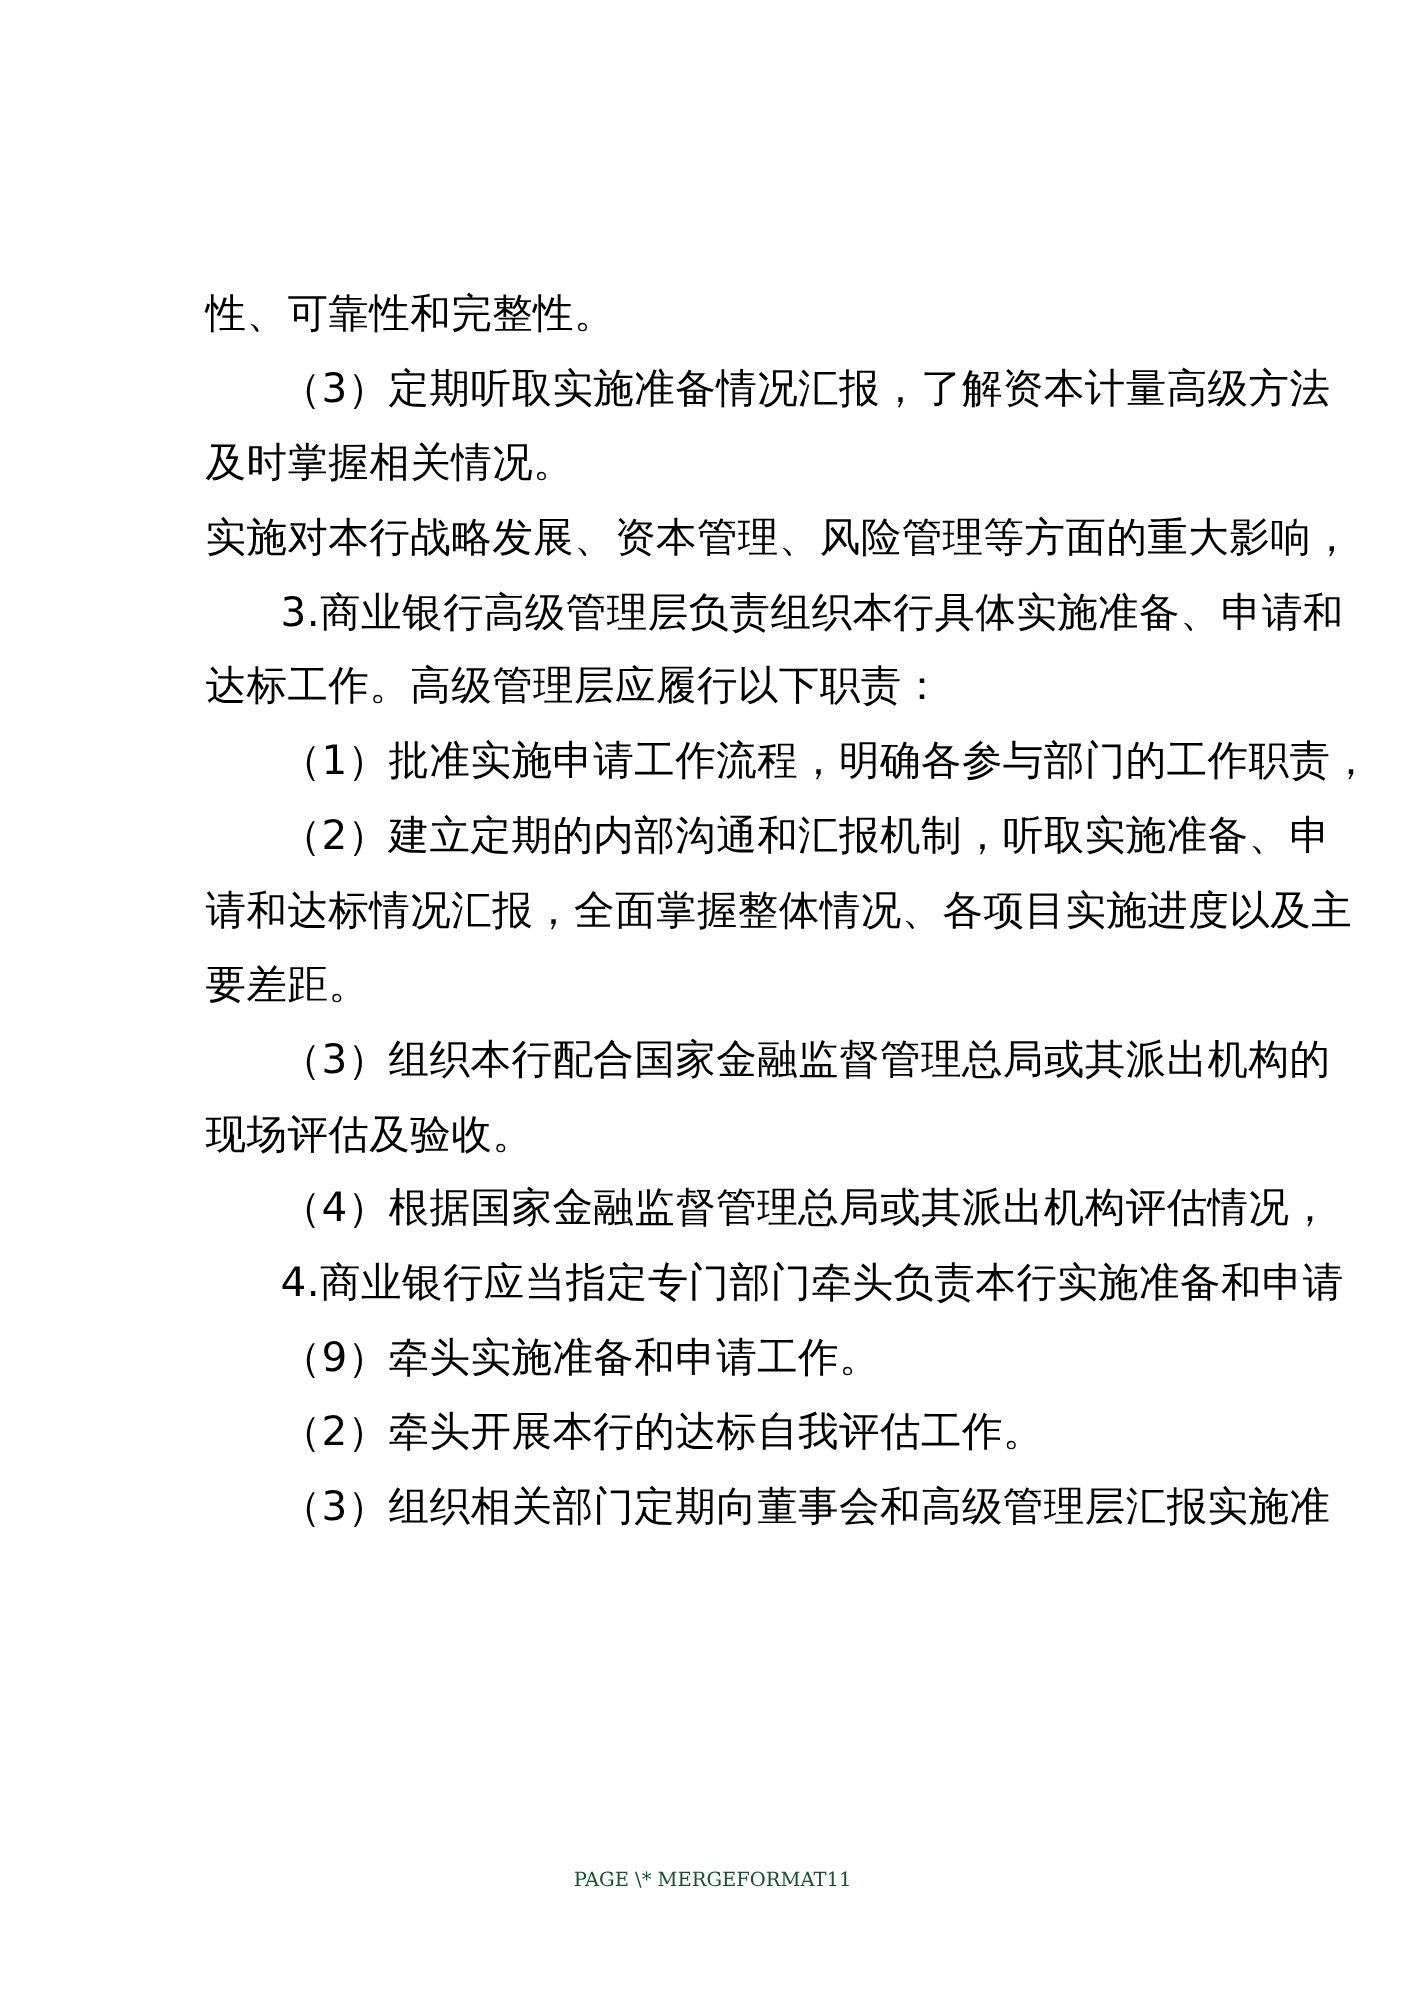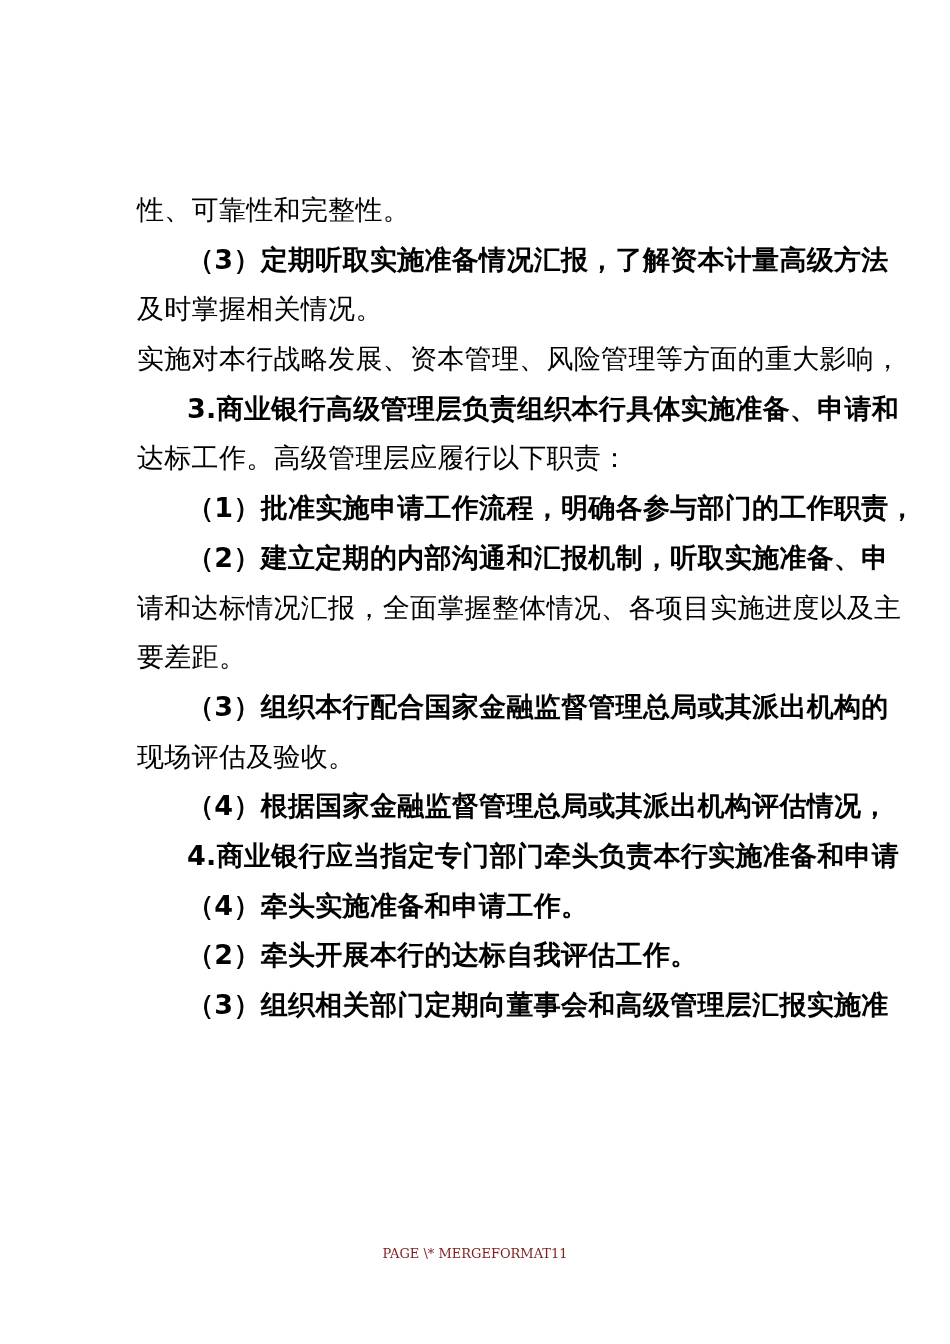--- a/index.html
+++ b/index.html
@@ -1,41 +1,41 @@
 <!DOCTYPE html>
 <html><head>
 <meta charset="utf-8">
 <style>
   html, body { margin: 0; padding: 0; background: #ffffff; }
   body { width: 950px; height: 1344px; position: relative; overflow: hidden;
          font-family: "DejaVu Sans", sans-serif; color: #000; }
   .page { position: absolute; left: 0; top: 0; width: 950px; height: 1344px; background: #fff; }
   .body-text { position: absolute; left: 137px; top: 190px; width: 680px; }
   .line { height: 49.7px; line-height: 40px; font-size: 27px; white-space: nowrap; letter-spacing: 0.3px; }
-  .indent { padding-left: 50px; font-weight: bold; }
+  .indent { padding-left: 50px; }
   .footer { position: absolute; left: 0; width: 950px; top: 1246px; text-align: center;
-            font-family: "DejaVu Serif", serif; font-size: 13px; color: #7f1d1d; }
+            font-family: "DejaVu Serif", serif; font-size: 13px; color: #14532d; }
 </style>
 </head>
 <body>
 
 <div class="page">
   <div class="body-text">
     <div class="line">性、可靠性和完整性。</div>
     <div class="line indent">（3）定期听取实施准备情况汇报，了解资本计量高级方法</div>
     <div class="line">及时掌握相关情况。</div>
     <div class="line">实施对本行战略发展、资本管理、风险管理等方面的重大影响，</div>
     <div class="line indent">3.商业银行高级管理层负责组织本行具体实施准备、申请和</div>
     <div class="line">达标工作。高级管理层应履行以下职责：</div>
     <div class="line indent">（1）批准实施申请工作流程，明确各参与部门的工作职责，</div>
     <div class="line indent">（2）建立定期的内部沟通和汇报机制，听取实施准备、申</div>
     <div class="line">请和达标情况汇报，全面掌握整体情况、各项目实施进度以及主</div>
     <div class="line">要差距。</div>
     <div class="line indent">（3）组织本行配合国家金融监督管理总局或其派出机构的</div>
     <div class="line">现场评估及验收。</div>
     <div class="line indent">（4）根据国家金融监督管理总局或其派出机构评估情况，</div>
     <div class="line indent">4.商业银行应当指定专门部门牵头负责本行实施准备和申请</div>
-    <div class="line indent">（4）牵头实施准备和申请工作。</div>
+    <div class="line indent">（9）牵头实施准备和申请工作。</div>
     <div class="line indent">（2）牵头开展本行的达标自我评估工作。</div>
     <div class="line indent">（3）组织相关部门定期向董事会和高级管理层汇报实施准</div>
   </div>
   <div class="footer">PAGE   \* MERGEFORMAT11</div>
 </div>
 
 </body></html>

